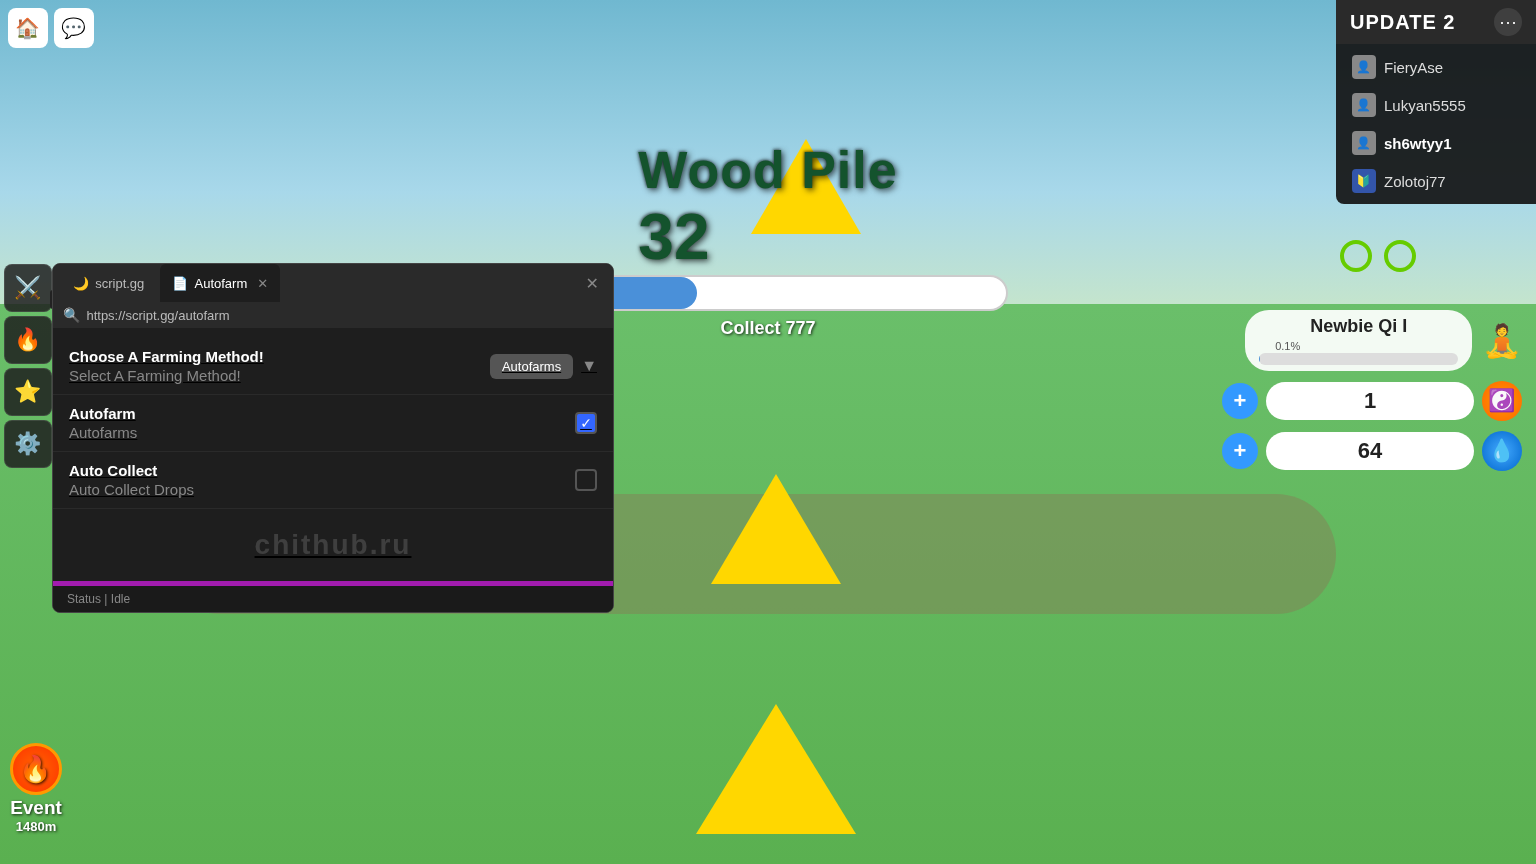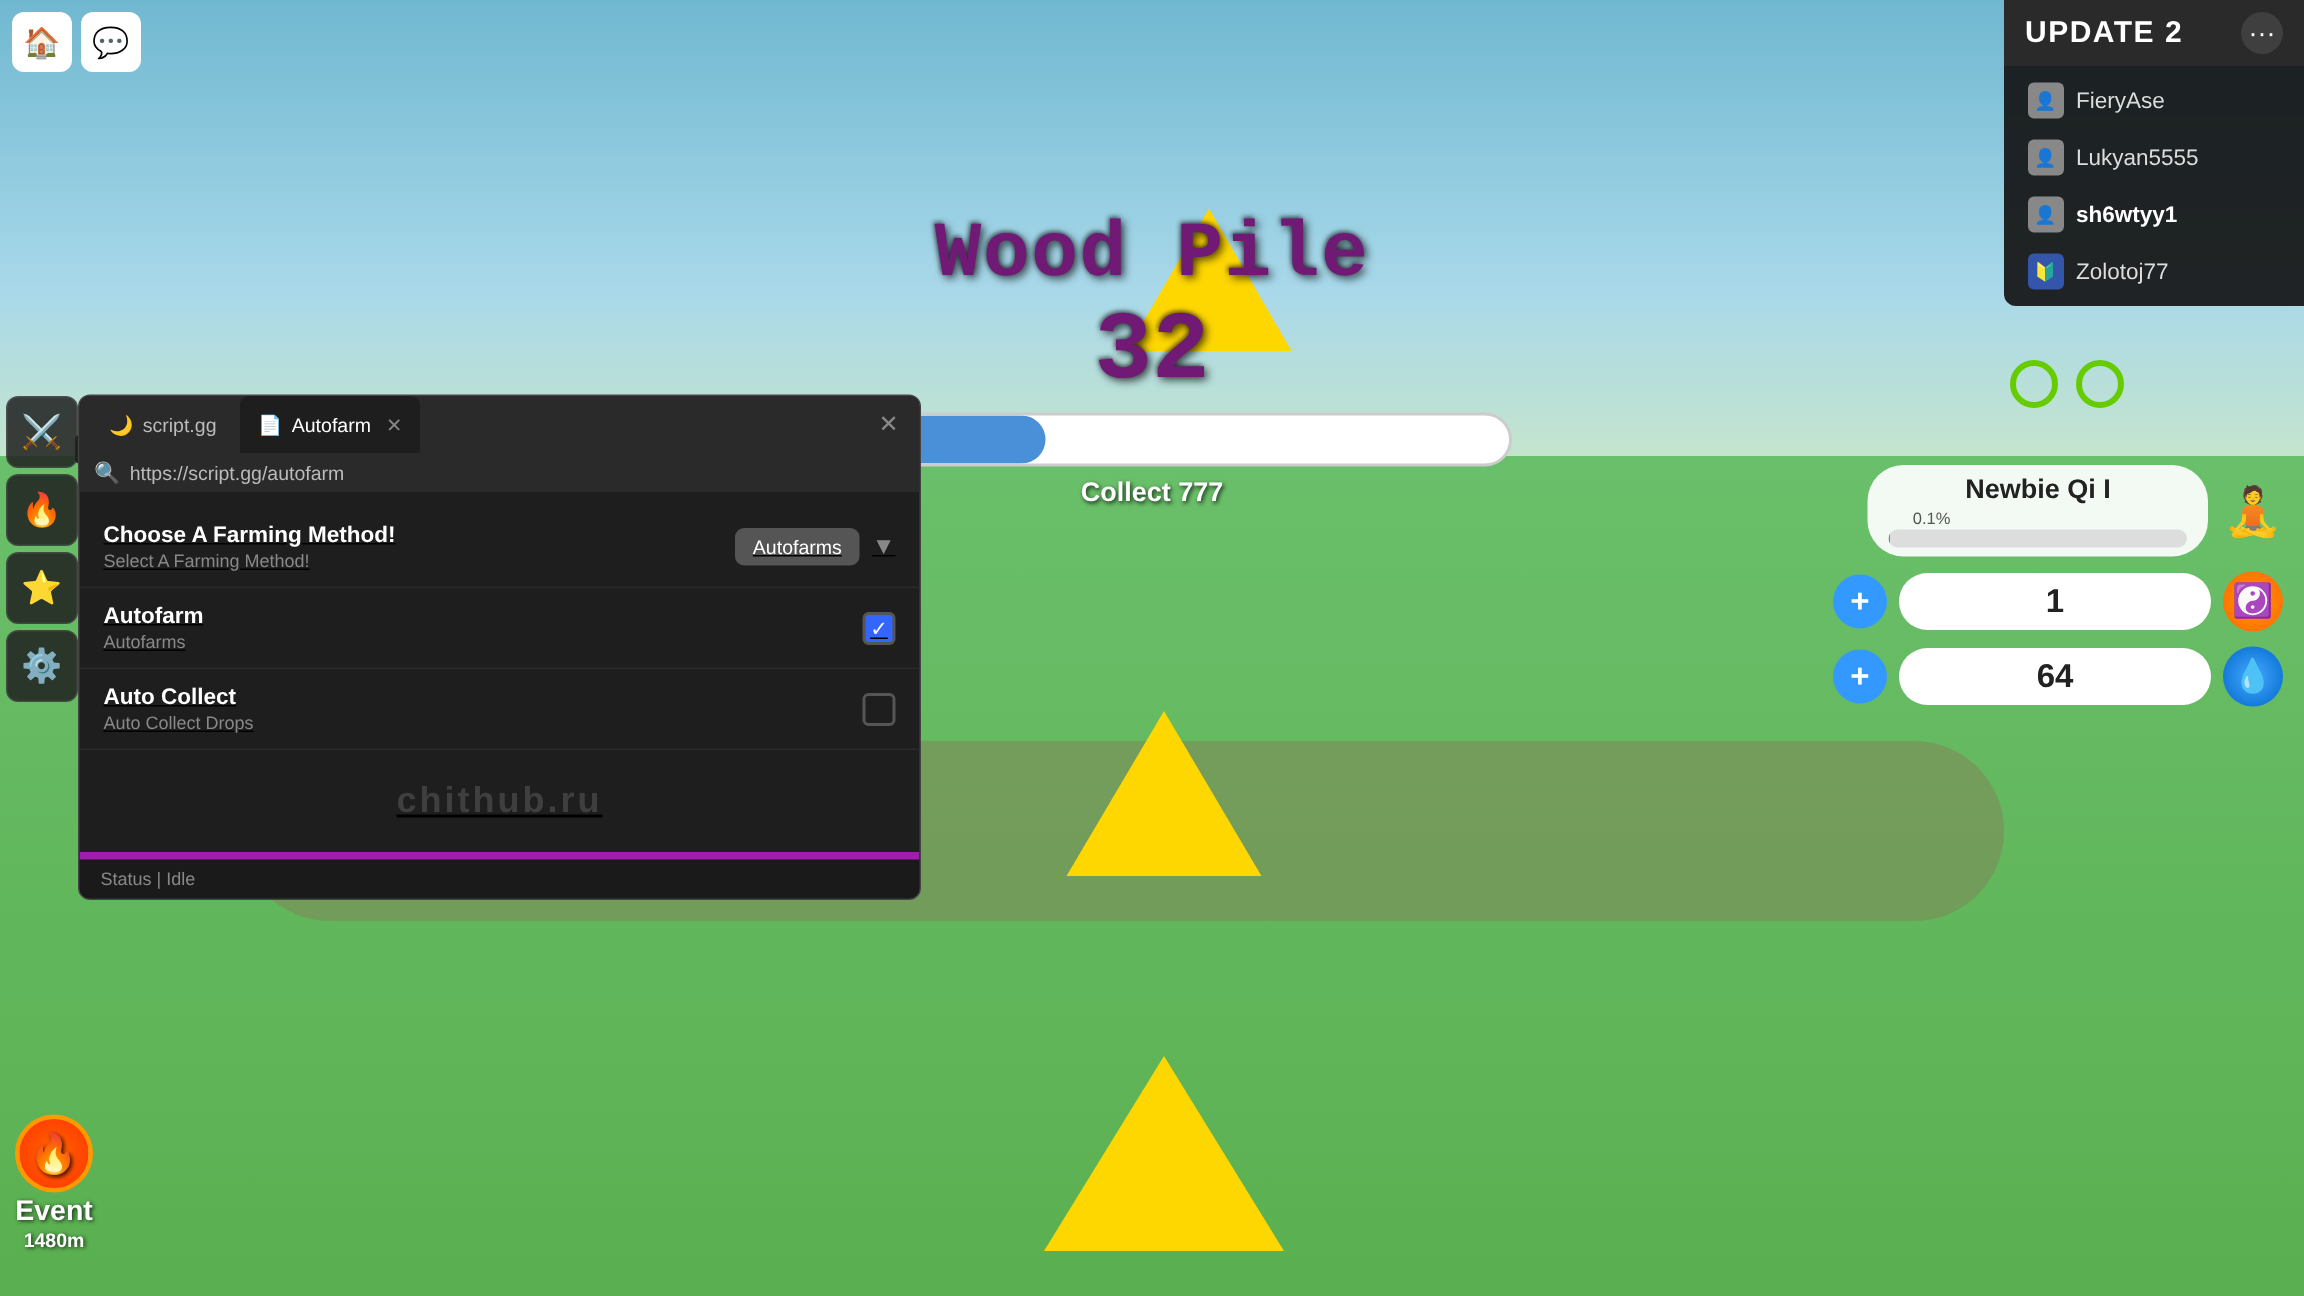--- a/index.html
+++ b/index.html
@@ -38,24 +38,23 @@
       z-index: 1;
     }
 
     
     .wood-pile-container {
       position: absolute;
       top: 140px;
       left: 50%;
       transform: translateX(-50%);
       z-index: 10;
-      text-align: center;
-      color: #701a75;
+      text-align: left;
+      color: #14532d;
       text-shadow: 2px 2px 6px rgba(0,0,0,0.7), -1px -1px 3px rgba(0,0,0,0.5);
-      font-family: Liberation Mono, monospace;
     }
     .wood-pile-title {
       font-size: 52px;
       font-weight: 900;
       letter-spacing: 1px;
     }
     .wood-pile-number {
       font-size: 64px;
       font-weight: 900;
     }
@@ -426,21 +425,21 @@
     .script-row-info {
       flex: 1;
     }
     .script-row-title {
       color: white;
       font-size: 15px;
       font-weight: bold;
     }
     .script-row-sub {
       color: #888;
-      font-size: 12px;
+      font-size: 15px;
       margin-top: 2px;
     }
     .script-row-controls {
       display: flex;
       align-items: center;
       gap: 8px;
     }
     .teleport-btn {
       background: #555;
       color: white;
@@ -469,21 +468,21 @@
     }
     .toggle-checkbox.unchecked {
       background: transparent;
     }
 
     
     .watermark {
       text-align: center;
       padding: 20px 0 10px;
       color: rgba(255,255,255,0.15);
-      font-size: 24px;
+      font-size: 28px;
       font-weight: 900;
       letter-spacing: 2px;
     }
 
     
     .script-status {
       padding: 6px 14px;
       color: #888;
       font-size: 12px;
       border-top: 5px solid #a21caf;

